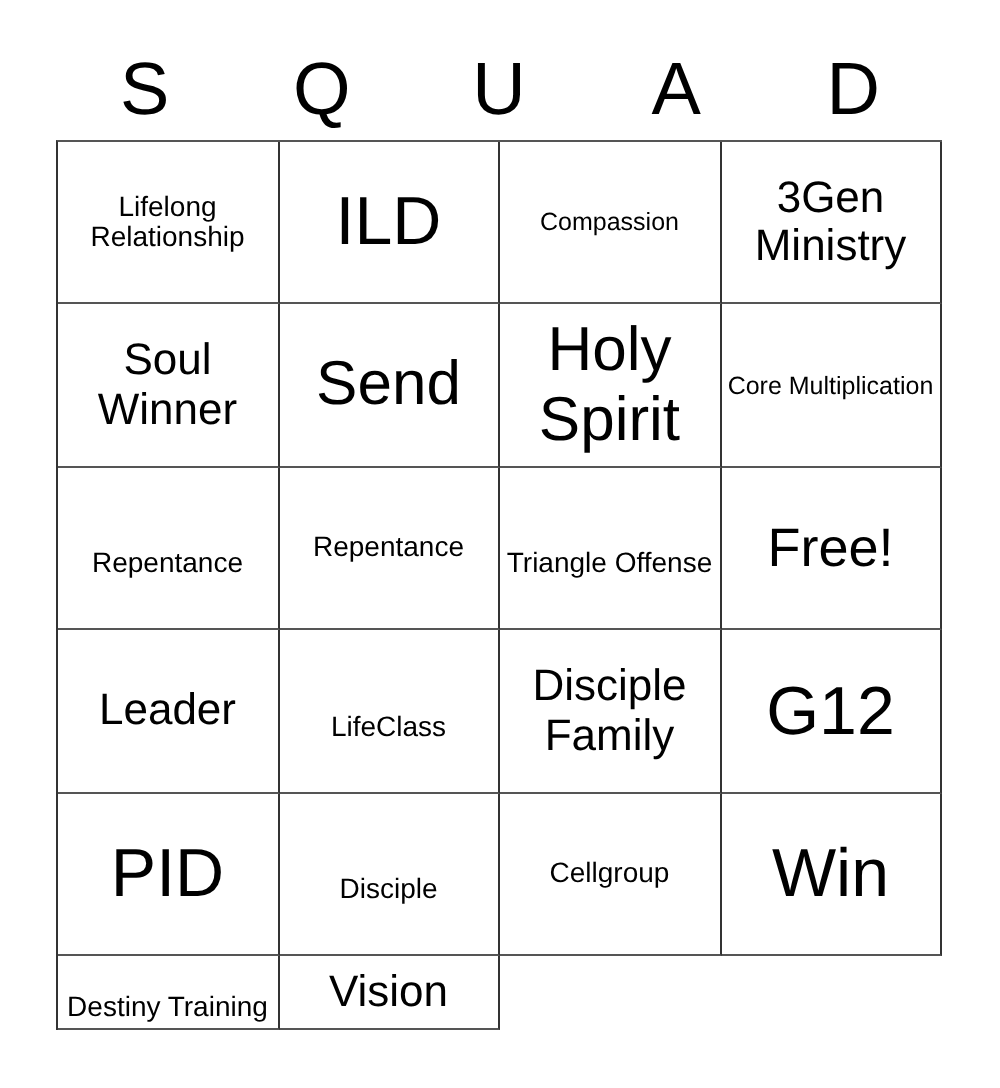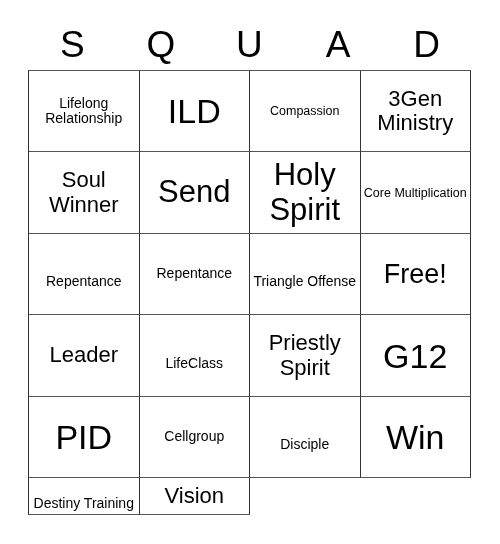--- a/index.html
+++ b/index.html
@@ -141,33 +141,33 @@
       <div class="bingo-cell fs-lg">
         <span class="cell-text">Free!</span>
       </div>
       <div class="bingo-cell fs-md">
         <span class="cell-text">Leader</span>
       </div>
       <div class="bingo-cell fs-sm">
         <span class="cell-text">LifeClass</span>
       </div>
       <div class="bingo-cell fs-md">
-        <span class="cell-text">Priestly Spirit</span>
+        <span class="cell-text">Disciple Family</span>
       </div>
       <div class="bingo-cell fs-xxl">
         <span class="cell-text">G12</span>
       </div>
       <div class="bingo-cell fs-xxl">
         <span class="cell-text">PID</span>
       </div>
+      <div class="bingo-cell fs-sm">
+        <span class="cell-text">Disciple</span>
+      </div>
       <div class="bingo-cell fs-xs">
         <span class="cell-text">Cellgroup</span>
-      </div>
-      <div class="bingo-cell fs-sm">
-        <span class="cell-text">Disciple</span>
       </div>
       <div class="bingo-cell fs-xxl">
         <span class="cell-text">Win</span>
       </div>
       <div class="bingo-cell fs-sm">
         <span class="cell-text">Destiny Training</span>
       </div>
       <div class="bingo-cell fs-md">
         <span class="cell-text">Vision</span>
       </div>

